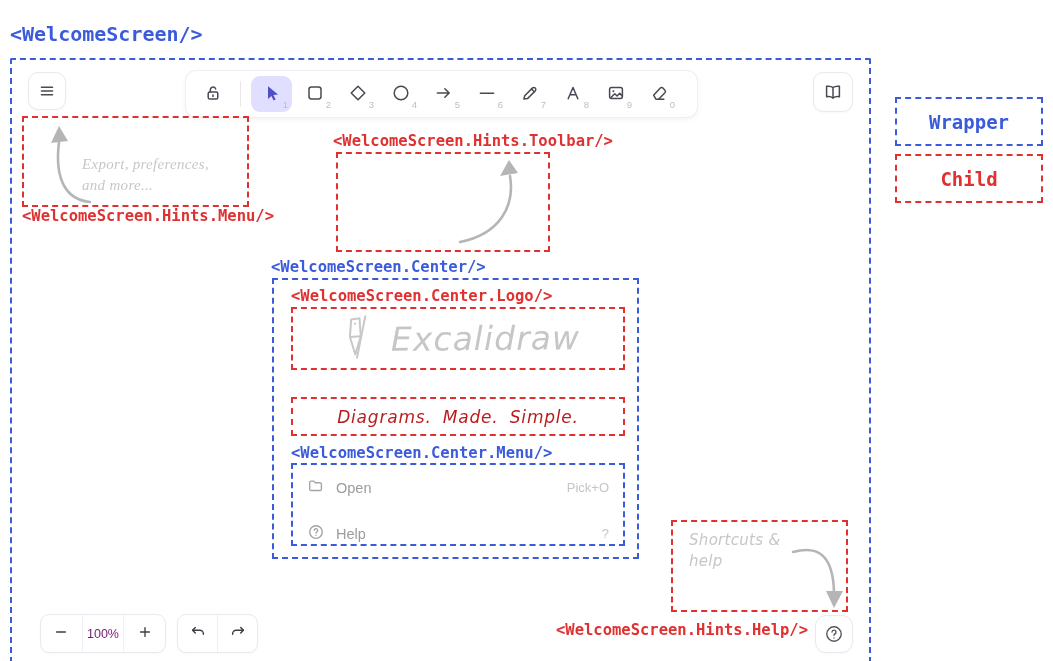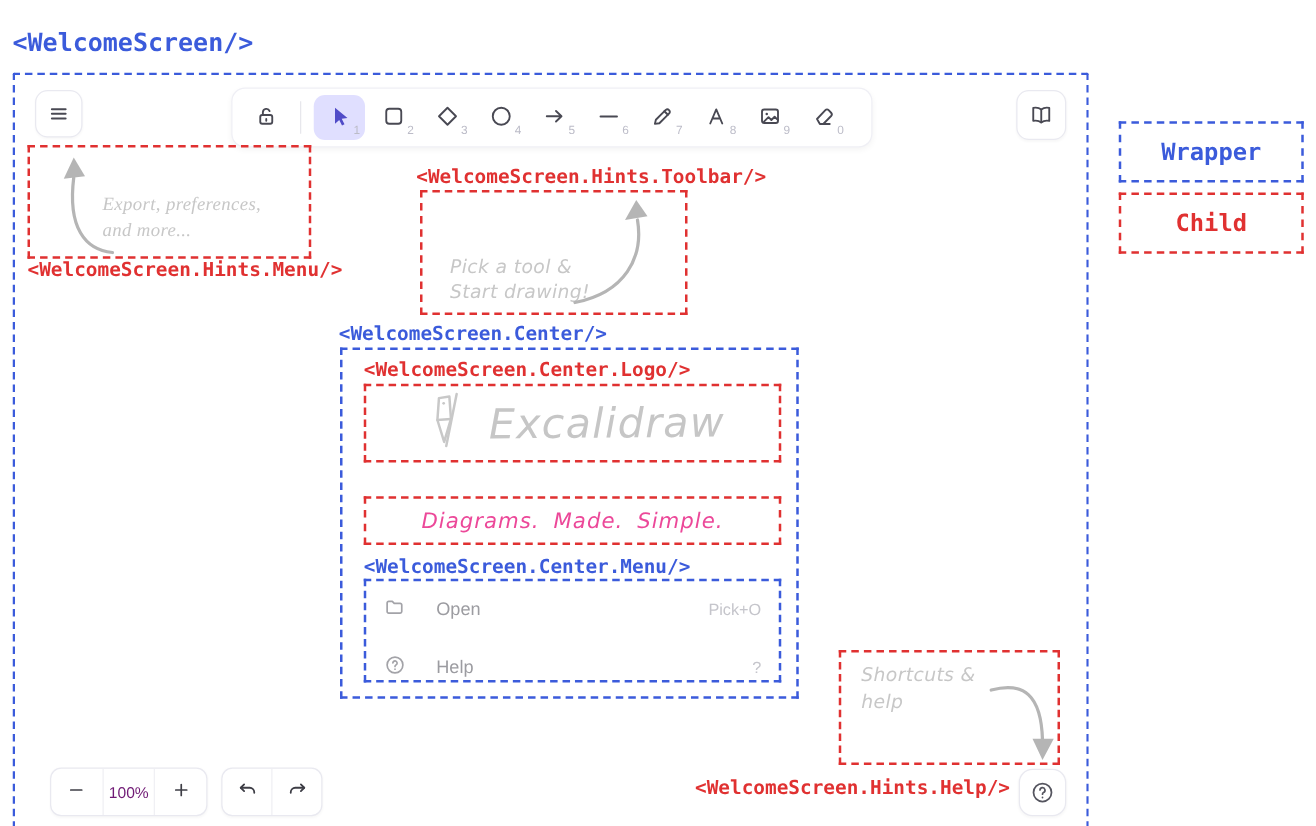--- a/index.html
+++ b/index.html
@@ -69,24 +69,24 @@
   .hint-help-label{left:552px;top:606px;width:256px;text-align:right;}
 
   
   .center-label{left:271px;top:243px;}
   .center-box{left:272px;top:263px;width:367px;height:281px;}
   .logo-label{position:absolute;left:17px;top:7px;}
   .logo-box{position:absolute;left:17px;top:27px;width:334px;height:63px;display:flex;align-items:center;justify-content:center;gap:14px;}
   .logo-text{font-size:33px;color:#c6c6c6;letter-spacing:1px;transform:rotate(-.5deg);}
   .heading-label{position:absolute;left:17px;top:98px;}
   .heading-box{position:absolute;left:17px;top:117px;width:334px;height:39px;display:flex;align-items:center;justify-content:center;}
-  .heading-text{font-size:17px;color:#ec4899;letter-spacing:.8px;word-spacing:5px;}
+  .heading-text{font-size:17px;color:#b91c1c;letter-spacing:.8px;word-spacing:5px;}
   .menu-label{position:absolute;left:17px;top:164px;}
   .menu-box{position:absolute;left:17px;top:183px;width:334px;height:83px;padding:7px 14px;}
-  .menu-row{display:flex;align-items:center;gap:24px;height:31px;color:var(--menu-text);font-size:14.5px;cursor:pointer;border-radius:6px;}
+  .menu-row{display:flex;align-items:center;gap:11px;height:31px;color:var(--menu-text);font-size:14.5px;cursor:pointer;border-radius:6px;}
   .menu-row + .menu-row{margin-top:15px;}
   .menu-row .shortcut{margin-left:auto;color:var(--menu-shortcut);font-size:13px;}
 
   
   .seg-group{position:absolute;display:flex;align-items:stretch;background:#fff;border:1px solid var(--btn-border);
              border-radius:9px;box-shadow:0 1px 2px rgba(0,0,0,.03);overflow:hidden;height:39px;}
   .zoom-group{left:40px;top:599px;width:126px;}
   .undo-group{left:177px;top:599px;width:81px;}
   .seg{display:flex;align-items:center;justify-content:center;flex:1;color:#3e3e46;cursor:pointer;background:transparent;border:none;}
   .seg + .seg{border-left:1px solid #f0f0f4;}
@@ -239,24 +239,20 @@
       </svg>
   </div>
   <div class="abs hand hint-text hint-menu-text">
     <div>Export, preferences,</div>
     <div>and more...</div>
   </div>
   <div class="abs code red label-sm hint-menu-label">&lt;WelcomeScreen.Hints.Menu/&gt;</div>
 
   <div class="abs code red label-sm hint-toolbar-label">&lt;WelcomeScreen.Hints.Toolbar/&gt;</div>
   <div class="dash-box hint-toolbar-box">
-    <div class="hand hint-text hint-toolbar-text">
-      <div>Pick a tool &amp;</div>
-      <div>Start drawing!</div>
-    </div>
     <svg class="arrow-svg" style="left:114px;top:4px;" width="80" height="92" viewBox="0 0 80 92">
         <path d="M8 84 C48 76 63 48 58 18" fill="none" stroke="#b5b5b5" stroke-width="2.6" stroke-linecap="round"></path>
         <polygon points="57,2 48,18 66,15" fill="#b5b5b5"></polygon>
       </svg>
   </div>
 
   <div class="abs code blue label-sm center-label">&lt;WelcomeScreen.Center/&gt;</div>
   <div class="dash-box blue center-box">
 
     <div class="code red label-sm logo-label">&lt;WelcomeScreen.Center.Logo/&gt;</div>

